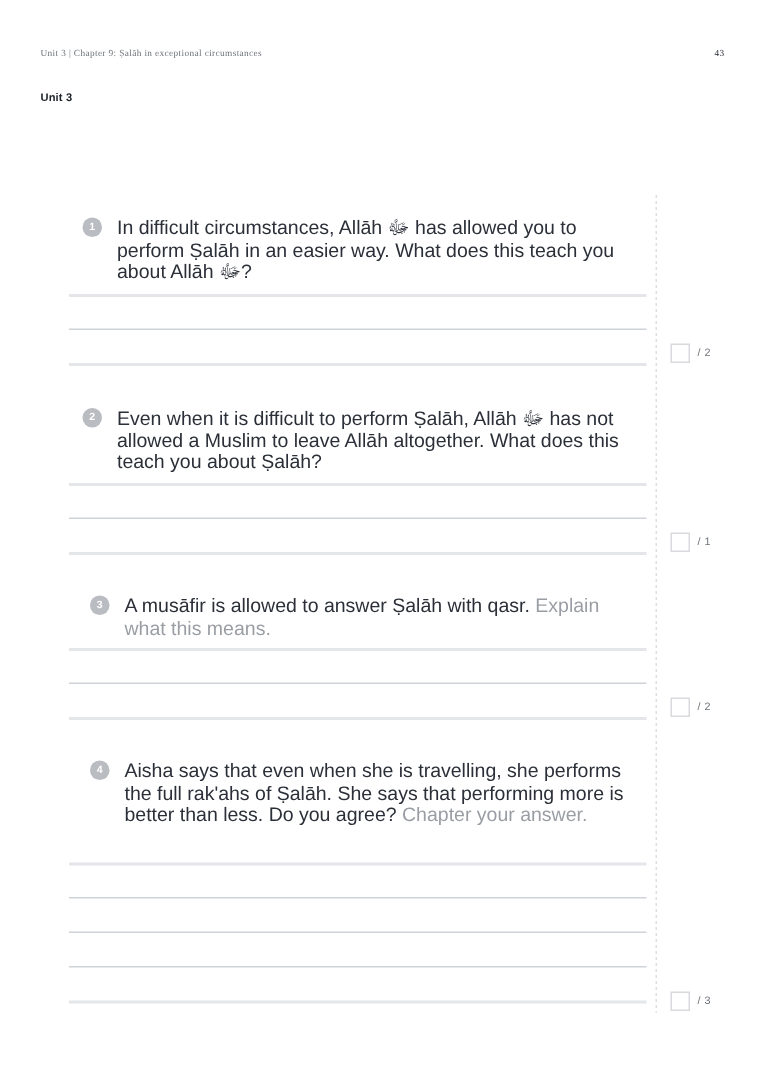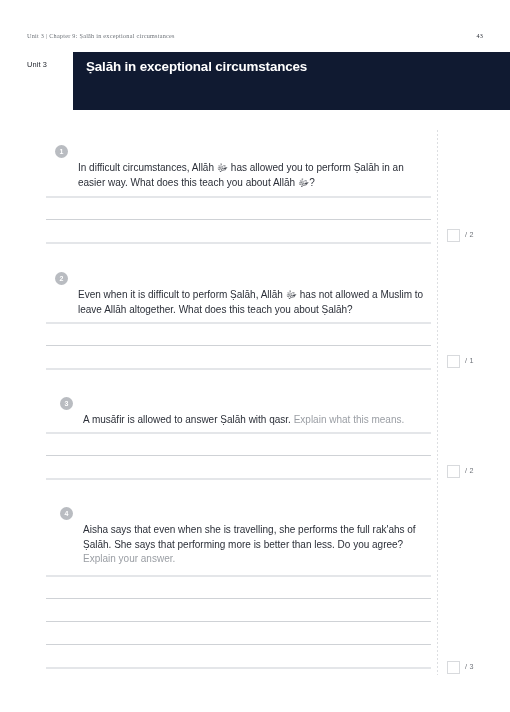--- a/index.html
+++ b/index.html
@@ -50,21 +50,21 @@
     left: 0;
     top: 52px;
     width: 510px;
     height: 58px;
   }
   .banner-unit {
     position: absolute;
     left: 27px;
     top: 8px;
     font-size: 7.4px;
-    font-weight: 400;
+    font-weight: 700;
     color: #20242c;
     letter-spacing: 0.1px;
   }
   .banner-bar {
     position: absolute;
     left: 73px;
     top: 0;
     width: 437px;
     height: 58px;
     background: #101a31;
@@ -113,23 +113,23 @@
     font-weight: 700;
     line-height: 13px;
     text-align: center;
   }
   .q-badge.indent {
     left: 60px;
   }
   .q-text {
     position: absolute;
     left: 78px;
-    top: 16px;
+    top: 0;
     width: 352px;
-    font-size: 10px;
+    font-size: 13px;
     line-height: 14.5px;
     color: #2b2f38;
   }
   .q-text.indent {
     left: 83px;
     width: 347px;
   }
   .hint {
     color: #9a9ea4;
     margin-top: 48px;
@@ -180,23 +180,20 @@
 </head>
 <body>
 
 <div class="runhead">
   <div class="runhead-text">Unit 3  |  Chapter 9:  Ṣalāh in exceptional circumstances</div>
   <div class="runhead-page">43</div>
 </div>
 
 <div class="banner-wrap">
   <div class="banner-unit">Unit 3</div>
-  <div class="banner-bar">
-    <div class="banner-title">Ṣalāh in exceptional circumstances</div>
-  </div>
 </div>
 
 <div class="vrule"></div>
 
 <div id="questions-root">
     <div class="q" style="top: 145px;">
       <div class="q-badge">1</div>
       <div class="q-text"><span>In difficult circumstances, Allāh ﷻ has allowed you to perform Ṣalāh in an easier way. What does this teach you about Allāh ﷻ?</span></div>
     </div>
     <div class="lines" style="top: 196px; height: 69px;">
@@ -229,21 +226,21 @@
       <div class="line soft" style="top: 0px;"></div>
       <div class="line" style="top: 23px;"></div>
       <div class="line soft" style="top: 46px;"></div>
     </div>
     <div class="marks" style="left: 447px; top: 465px;">
       <div class="marks-box"></div>
       <div class="marks-total">/ 2</div>
     </div>
     <div class="q" style="top: 507px;">
       <div class="q-badge indent">4</div>
-      <div class="q-text indent"><span>Aisha says that even when she is travelling, she performs the full rak'ahs of Ṣalāh. She says that performing more is better than less. Do you agree? </span><span class="hint">Explain your answer.</span></div>
+      <div class="q-text indent"><span>Aisha says that even when she is travelling, she performs the full rak'ahs of Ṣalāh. She says that performing more is better than less. Do you agree? </span><span class="hint">Chapter your answer.</span></div>
     </div>
     <div class="lines" style="top: 575px; height: 115px;">
       <div class="line soft" style="top: 0px;"></div>
       <div class="line" style="top: 23px;"></div>
       <div class="line" style="top: 46px;"></div>
       <div class="line" style="top: 69px;"></div>
       <div class="line soft" style="top: 92px;"></div>
     </div>
     <div class="marks" style="left: 447px; top: 661px;">
       <div class="marks-box"></div>

